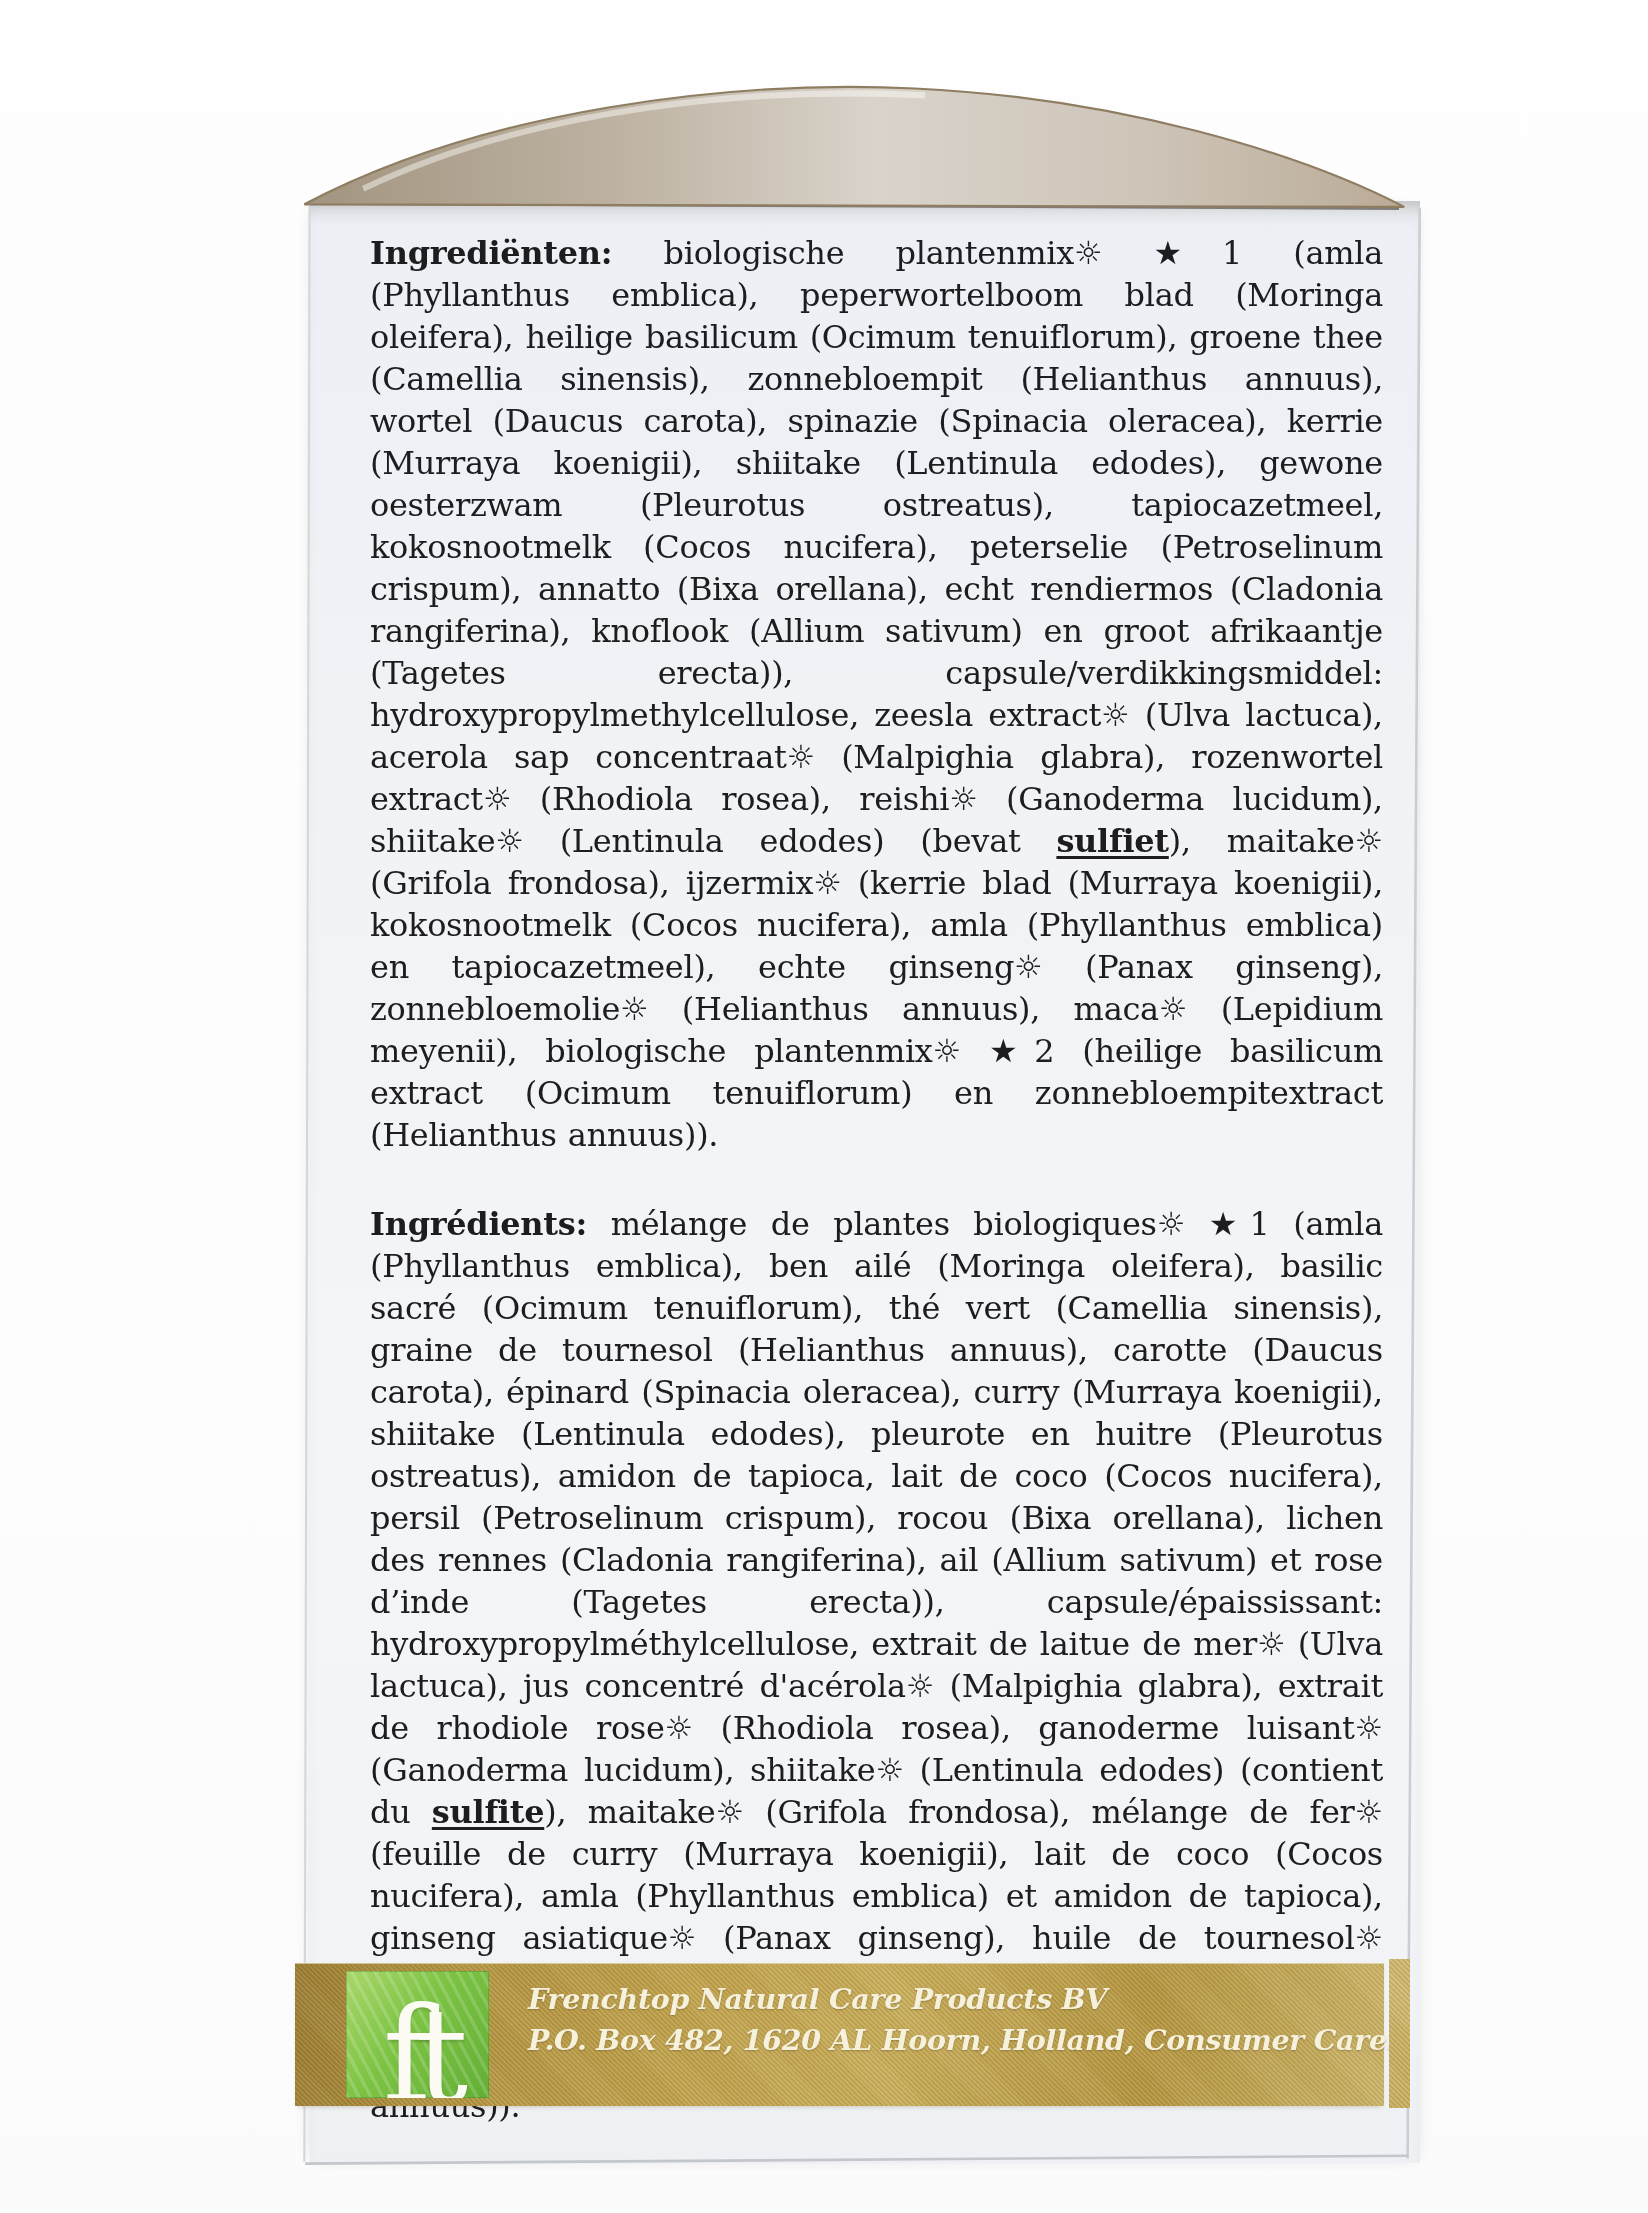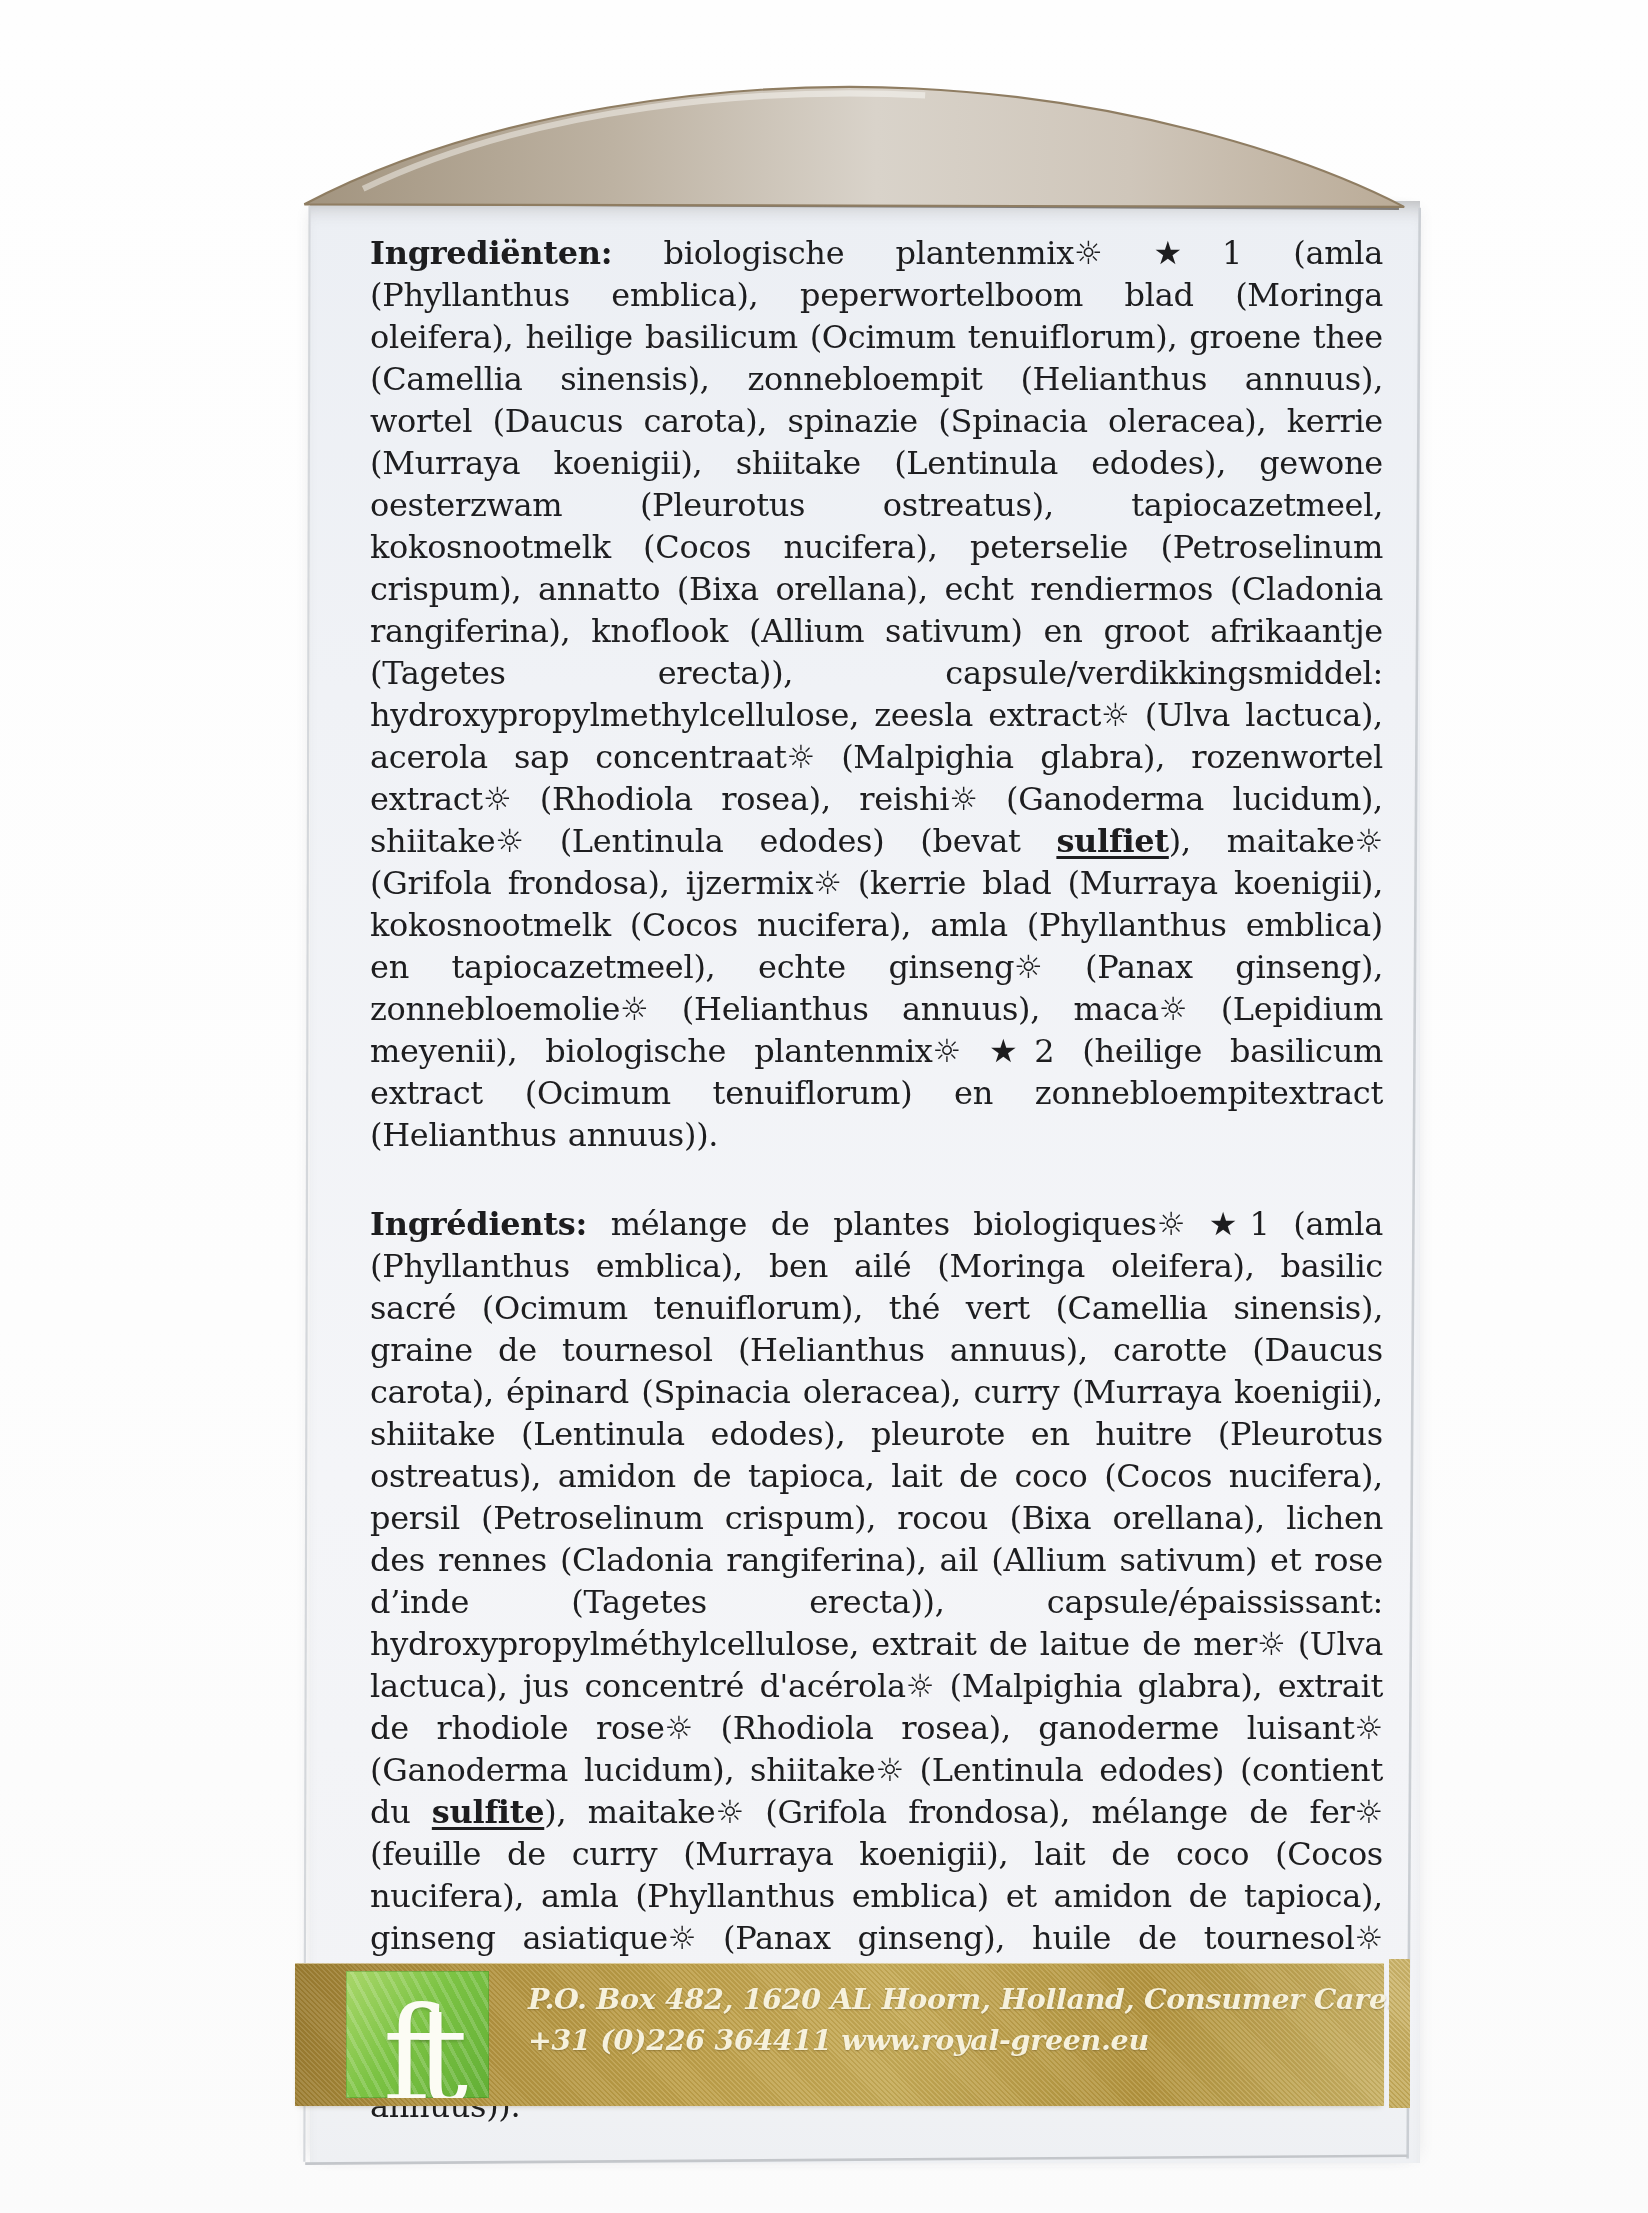--- a/index.html
+++ b/index.html
@@ -160,20 +160,20 @@
   <div class="text-block">
     <p class="ing-par"><span class="b">Ingrediënten:</span> biologische plantenmix☼ ★1 (amla (Phyllanthus emblica), peperwortelboom blad (Moringa oleifera), heilige basilicum (Ocimum tenuiflorum), groene thee (Camellia sinensis), zonnebloempit (Helianthus annuus), wortel (Daucus carota), spinazie (Spinacia oleracea), kerrie (Murraya koenigii), shiitake (Lentinula edodes), gewone oesterzwam (Pleurotus ostreatus), tapiocazetmeel, kokosnootmelk (Cocos nucifera), peterselie (Petroselinum crispum), annatto (Bixa orellana), echt rendiermos (Cladonia rangiferina), knoflook (Allium sativum) en groot afrikaantje (Tagetes erecta)), capsule/verdikkingsmiddel: hydroxypropylmethylcellulose, zeesla extract☼ (Ulva lactuca), acerola sap concentraat☼ (Malpighia glabra), rozenwortel extract☼ (Rhodiola rosea), reishi☼ (Ganoderma lucidum), shiitake☼ (Lentinula edodes) (bevat <span class="b u">sulfiet</span>), maitake☼ (Grifola frondosa), ijzermix☼ (kerrie blad (Murraya koenigii), kokosnootmelk (Cocos nucifera), amla (Phyllanthus emblica) en tapiocazetmeel), echte ginseng☼ (Panax ginseng), zonnebloemolie☼ (Helianthus annuus), maca☼ (Lepidium meyenii), biologische plantenmix☼ ★2 (heilige basilicum extract (Ocimum tenuiflorum) en zonnebloempitextract (Helianthus annuus)).</p>
     <p class="ing-par"><span class="b">Ingrédients:</span> mélange de plantes biologiques☼ ★1 (amla (Phyllanthus emblica), ben ailé (Moringa oleifera), basilic sacré (Ocimum tenuiflorum), thé vert (Camellia sinensis), graine de tournesol (Helianthus annuus), carotte (Daucus carota), épinard (Spinacia oleracea), curry (Murraya koenigii), shiitake (Lentinula edodes), pleurote en huitre (Pleurotus ostreatus), amidon de tapioca, lait de coco (Cocos nucifera), persil (Petroselinum crispum), rocou (Bixa orellana), lichen des rennes (Cladonia rangiferina), ail (Allium sativum) et rose d’inde (Tagetes erecta)), capsule/épaississant: hydroxypropylméthylcellulose, extrait de laitue de mer☼ (Ulva lactuca), jus concentré d'acérola☼ (Malpighia glabra), extrait de rhodiole rose☼ (Rhodiola rosea), ganoderme luisant☼ (Ganoderma lucidum), shiitake☼ (Lentinula edodes) (contient du <span class="b u">sulfite</span>), maitake☼ (Grifola frondosa), mélange de fer☼ (feuille de curry (Murraya koenigii), lait de coco (Cocos nucifera), amla (Phyllanthus emblica) et amidon de tapioca), ginseng asiatique☼ (Panax ginseng), huile de tournesol☼ (Helianthus annuus), maca☼ (Lepidium meyenii), mélange de plantes biologiques☼ ★2 (extrait de basilic sacré (Ocimum tenuiflorum) et extrait de graine de tournesol (Helianthus annuus)).</p>
   </div>
 
   <div class="footer-bar">
     <div class="logo-box">
       <span>ft</span>
     </div>
     <div class="footer-text">
+      <div class="fline">Frenchtop Natural Care Products BV</div>
       <div class="fline">P.O. Box 482, 1620 AL Hoorn, Holland, Consumer Care:</div>
-      <div class="fline">+31 (0)226 364411 www.royal-green.eu</div>
     </div>
   </div>
   <div class="gold-sliver"></div>
 
 </div>
 
 
 </body></html>

